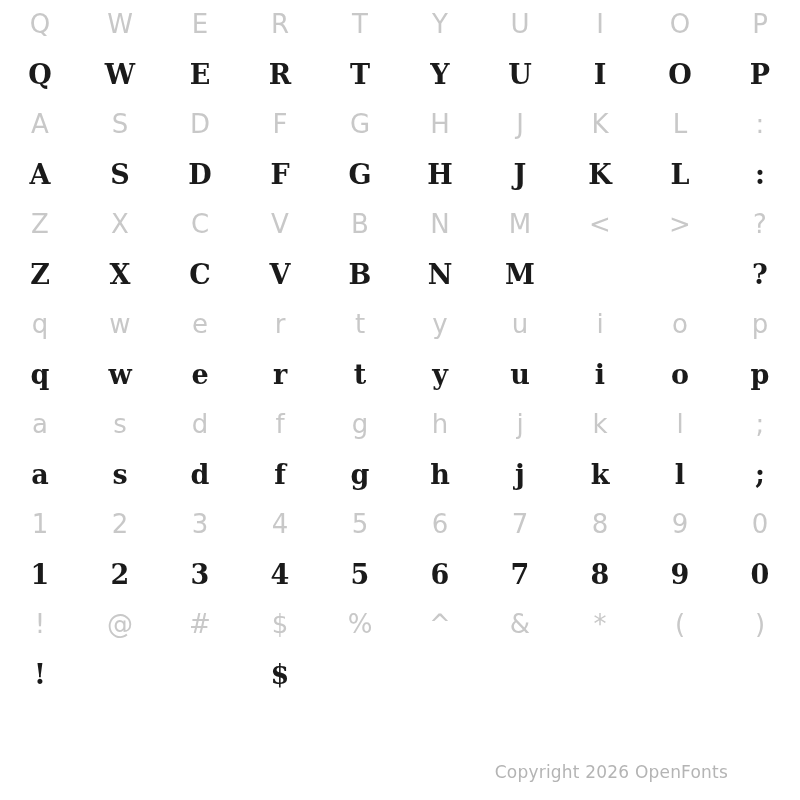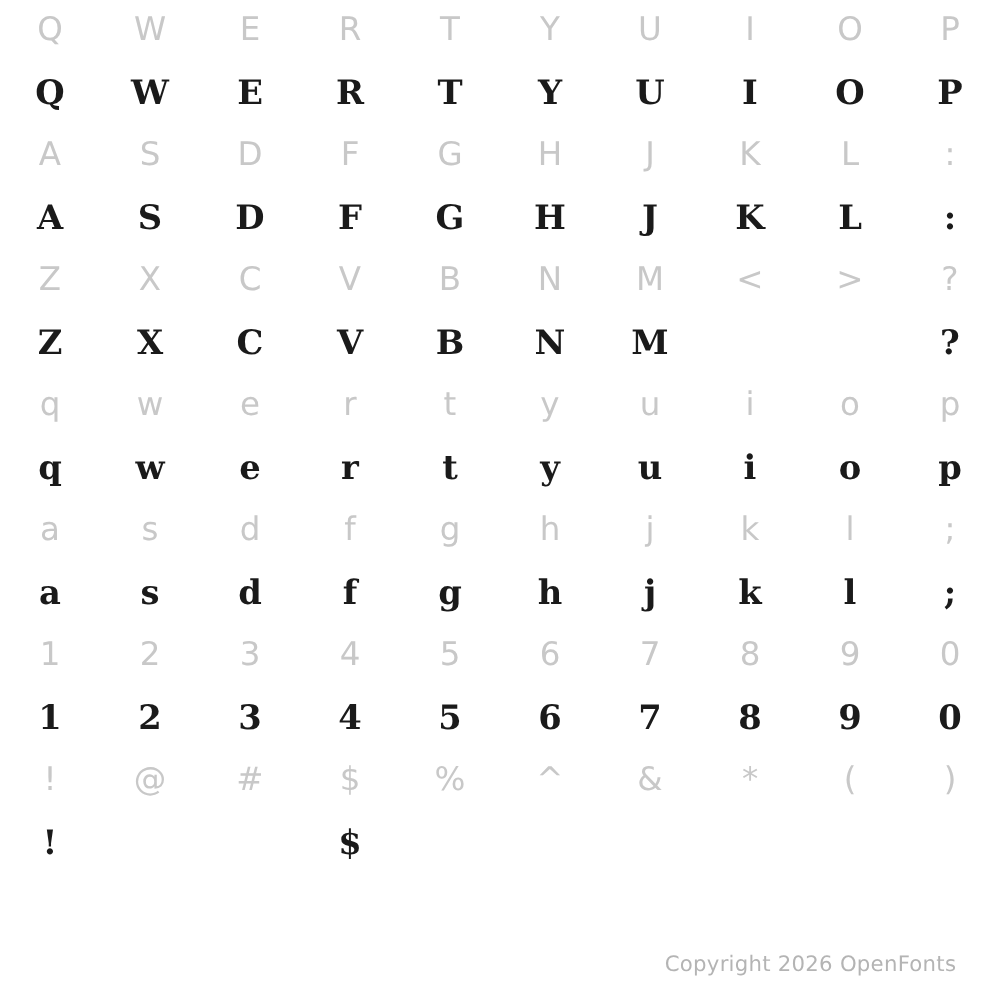--- a/index.html
+++ b/index.html
@@ -60,21 +60,21 @@
   }
   .rowpair {
     margin-bottom: 0px;
   }
   .footer {
     position: absolute;
     left: 0;
     right: 0;
     bottom: 18px;
     text-align: right;
-    padding-right: 35px;
+    padding-right: 72px;
     color: #b4b4b4;
     font-family: "DejaVu Sans", sans-serif;
     font-size: 17px;
     letter-spacing: 0.2px;
   }
 </style>
 </head>
 <body>
 
 <div id="sheet">

